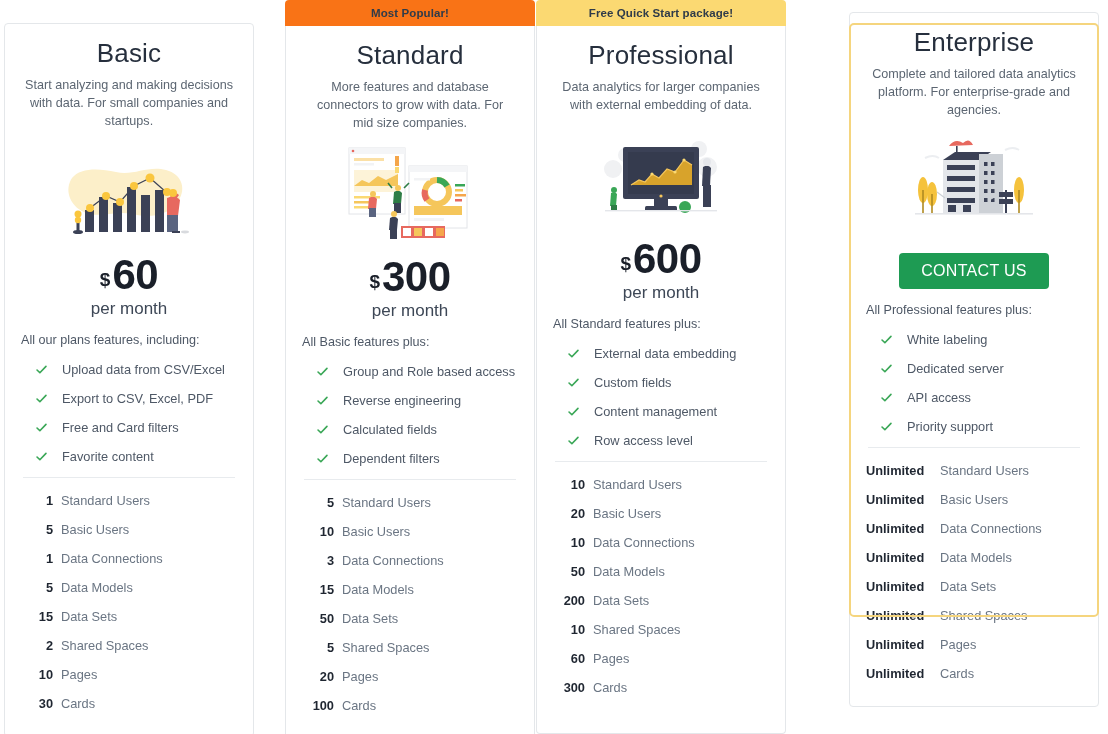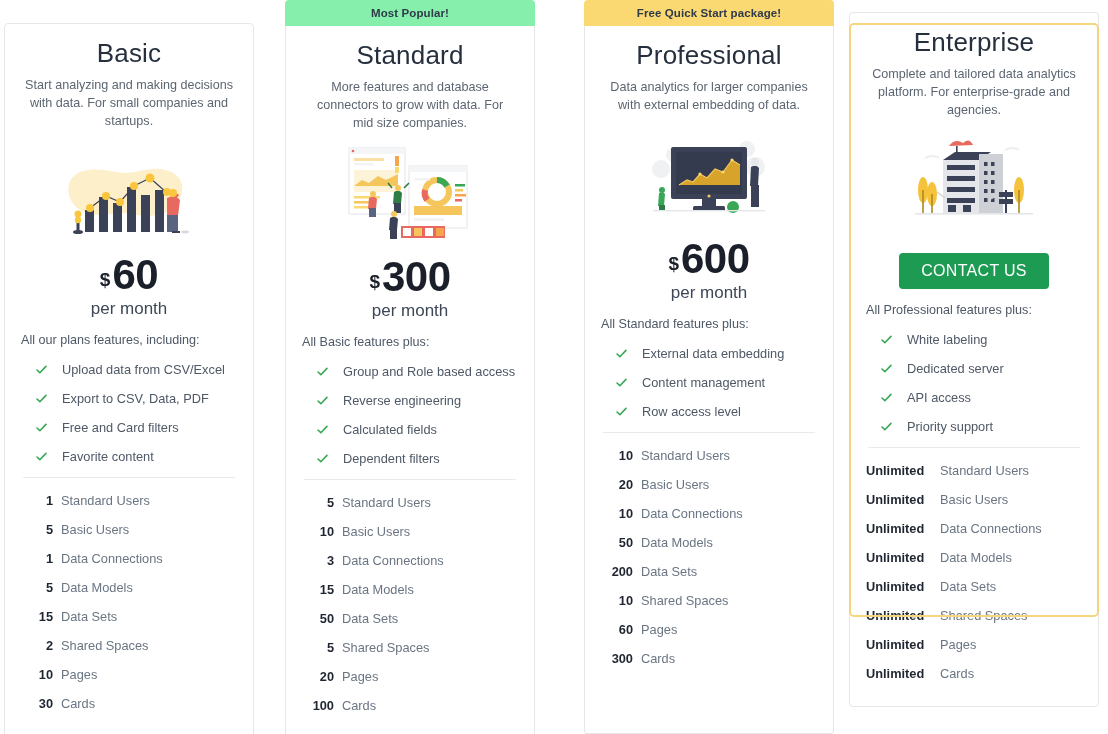--- a/index.html
+++ b/index.html
@@ -27,21 +27,21 @@
     height: 26px;
     border-radius: 4px 4px 0 0;
     display: flex;
     align-items: center;
     justify-content: center;
     font-size: 11.5px;
     font-weight: bold;
     color: #2f3b49;
     letter-spacing: .1px;
   }
-  .banner.green { background: #86efac; }
+  .banner.green { background: #f97316; }
   .banner.yellow { background: #fbd972; }
 
   .card {
     background: #ffffff;
     border: 1px solid #e4e7ea;
     border-radius: 4px;
     padding: 14px 16px 18px 16px;
     flex: 1;
   }
   .card.with-banner { border-radius: 0 0 4px 4px; border-top: none; }
@@ -165,21 +165,21 @@
     flex: 0 0 auto;
     margin-right: 8px;
   }
   .spec-val.num { width: 32px; }
   .spec-val.word { width: 66px; text-align: left; }
   .spec-label { color: #6a7583; }
 
   
   #plan-basic        { left: 4px;   }
   #plan-standard     { left: 285px; }
-  #plan-professional { left: 584px; }
+  #plan-professional { left: 536px; }
   #plan-enterprise   { left: 849px; }
 
   #plan-basic .card, #plan-standard .card, #plan-professional .card { min-height: 708px; }
   #plan-standard, #plan-professional { top: 0; }
   #plan-basic { top: 23px; }
 
   
   #plan-enterprise { top: 12px; }
   #plan-enterprise .card {
     min-height: 685px;
@@ -248,21 +248,21 @@
               </svg>
             </span>
             <span>Upload data from CSV/Excel</span>
           </li>
           <li class="feat-item">
             <span class="check">
               <svg viewBox="0 0 16 16" width="13" height="13" aria-hidden="true">
   <path d="M2.5 8.6 L6 12 L13.5 4.2" fill="none" stroke="currentColor" stroke-width="2" stroke-linecap="round" stroke-linejoin="round"></path>
               </svg>
             </span>
-            <span>Export to CSV, Data, PDF</span>
+            <span>Export to CSV, Excel, PDF</span>
           </li>
           <li class="feat-item">
             <span class="check">
               <svg viewBox="0 0 16 16" width="13" height="13" aria-hidden="true">
   <path d="M2.5 8.6 L6 12 L13.5 4.2" fill="none" stroke="currentColor" stroke-width="2" stroke-linecap="round" stroke-linejoin="round"></path>
               </svg>
             </span>
             <span>Free and Card filters</span>
           </li>
           <li class="feat-item">
@@ -481,20 +481,28 @@
               </svg>
             </span>
             <span>External data embedding</span>
           </li>
           <li class="feat-item">
             <span class="check">
               <svg viewBox="0 0 16 16" width="13" height="13" aria-hidden="true">
   <path d="M2.5 8.6 L6 12 L13.5 4.2" fill="none" stroke="currentColor" stroke-width="2" stroke-linecap="round" stroke-linejoin="round"></path>
               </svg>
             </span>
+            <span>Custom fields</span>
+          </li>
+          <li class="feat-item">
+            <span class="check">
+              <svg viewBox="0 0 16 16" width="13" height="13" aria-hidden="true">
+  <path d="M2.5 8.6 L6 12 L13.5 4.2" fill="none" stroke="currentColor" stroke-width="2" stroke-linecap="round" stroke-linejoin="round"></path>
+              </svg>
+            </span>
             <span>Content management</span>
           </li>
           <li class="feat-item">
             <span class="check">
               <svg viewBox="0 0 16 16" width="13" height="13" aria-hidden="true">
   <path d="M2.5 8.6 L6 12 L13.5 4.2" fill="none" stroke="currentColor" stroke-width="2" stroke-linecap="round" stroke-linejoin="round"></path>
               </svg>
             </span>
             <span>Row access level</span>
           </li>

